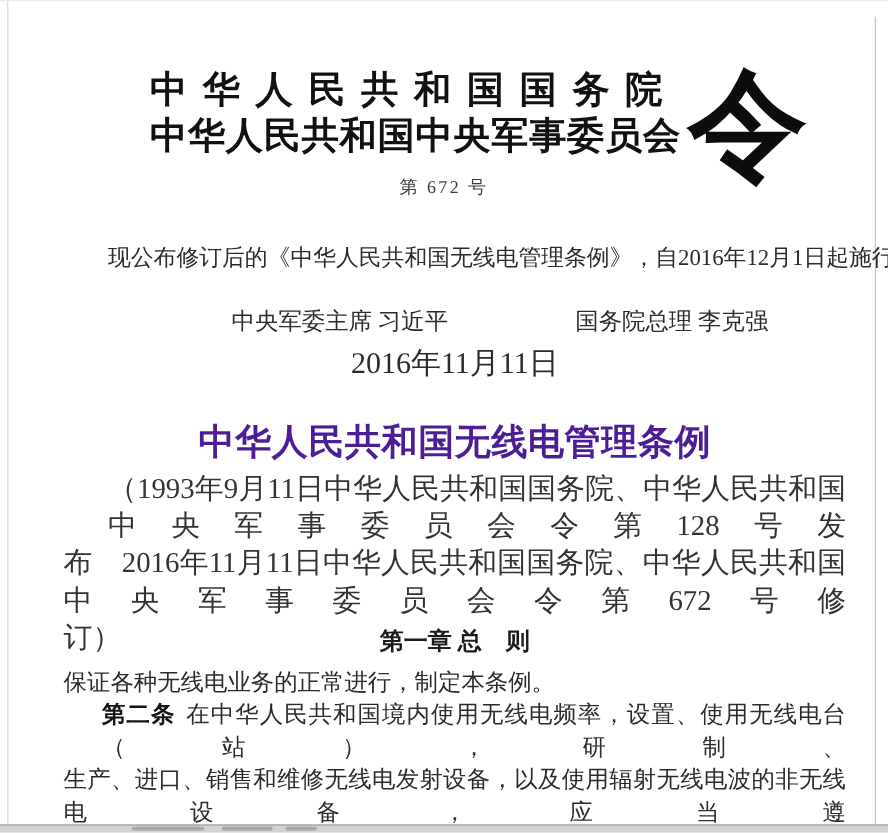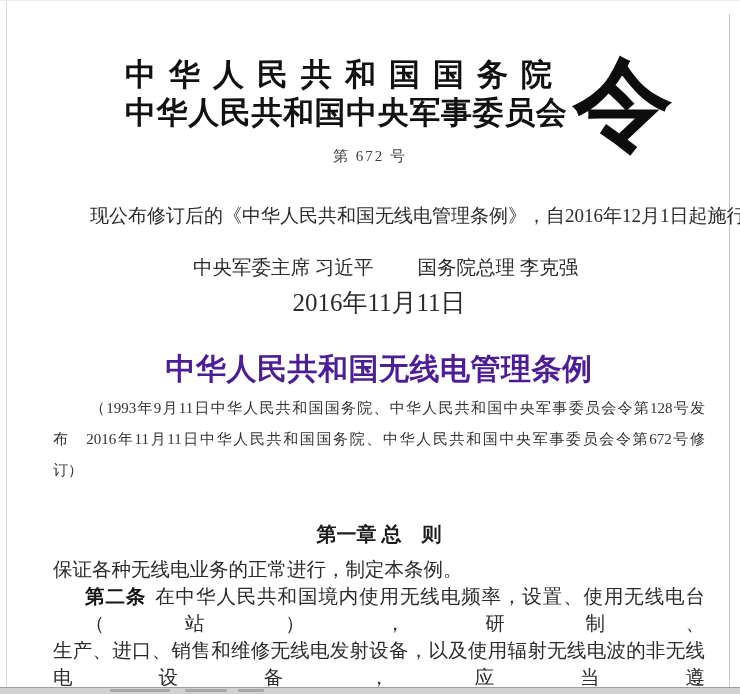--- a/index.html
+++ b/index.html
@@ -25,27 +25,27 @@
   .hdr-line{color:#111;font-weight:bold;white-space:nowrap;line-height:1;}
   .hdr1{top:59px;left:125px;font-size:31px;letter-spacing:13px;}
   .hdr2{top:97px;left:125px;font-size:31px;letter-spacing:0.6px;}
   .ling{top:55px;left:573px;font-size:100px;line-height:1;color:#0d0d0d;font-weight:bold;}
   .decree-no{top:147px;left:45px;width:650px;text-align:center;font-size:15px;
     letter-spacing:2px;color:#3d3d3d;}
 
   
   .announce{top:202px;left:53px;width:652px;font-size:19px;line-height:27px;
     color:#2b2b2b;text-indent:37px;white-space:nowrap;}
-  .sig-row{top:254px;left:193px;display:flex;gap:44px;font-size:19.5px;color:#2b2b2b;white-space:nowrap;}
+  .sig-row{top:254px;left:193px;display:flex;gap:106px;font-size:19.5px;color:#2b2b2b;white-space:nowrap;}
   .sig-date{top:286px;left:53px;width:652px;text-align:center;font-size:25px;color:#2b2b2b;}
 
   .law-title{top:351px;left:53px;width:652px;text-align:center;
     font-size:30px;font-weight:bold;color:#4c1d95;line-height:36px;letter-spacing:0.5px;}
 
-  .note{top:393px;left:53px;width:652px;font-size:15px;line-height:31px;color:#333333;}
+  .note{top:393px;left:53px;width:652px;font-size:24px;line-height:31px;color:#333333;}
   .note-line{text-align:justify;text-align-last:justify;text-justify:inter-ideograph;}
   .note-line.first{padding-left:37px;box-sizing:border-box;}
   .note-line.last{text-align:left;text-align-last:left;}
 
   .chapter{top:521px;left:53px;width:652px;text-align:center;
     font-size:20px;font-weight:bold;color:#1c1c1c;}
 
   .articles{top:556px;left:53px;width:652px;font-size:19.5px;line-height:27px;color:#2b2b2b;}
   .art-line{text-align:justify;text-align-last:justify;text-justify:inter-ideograph;}
   .art-line.open{padding-left:32px;box-sizing:border-box;}

